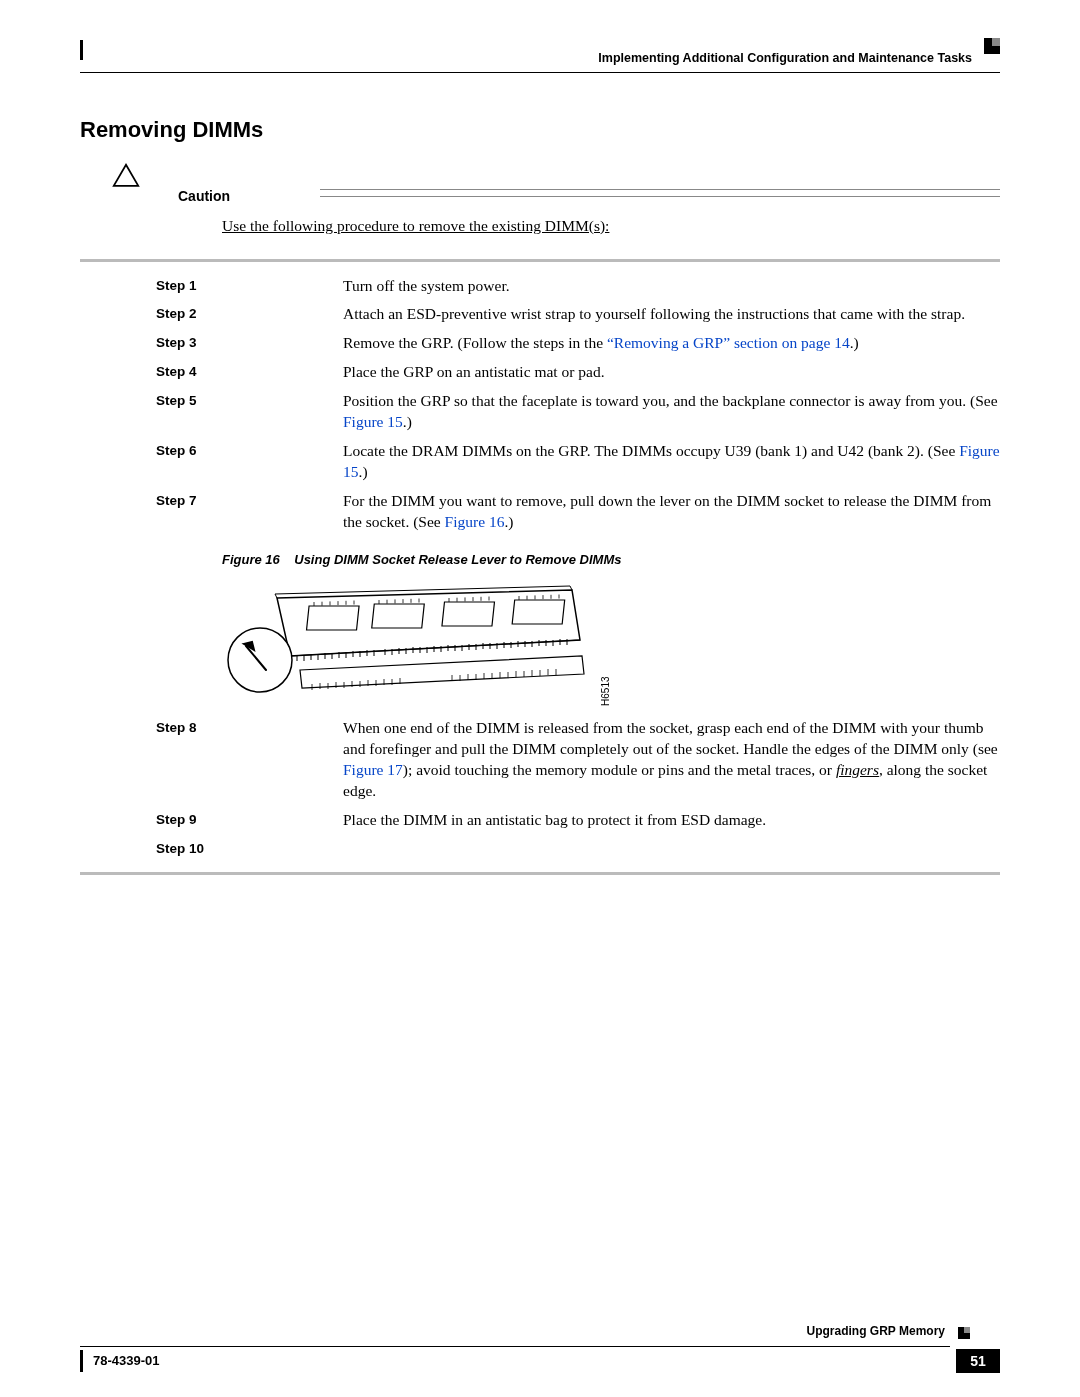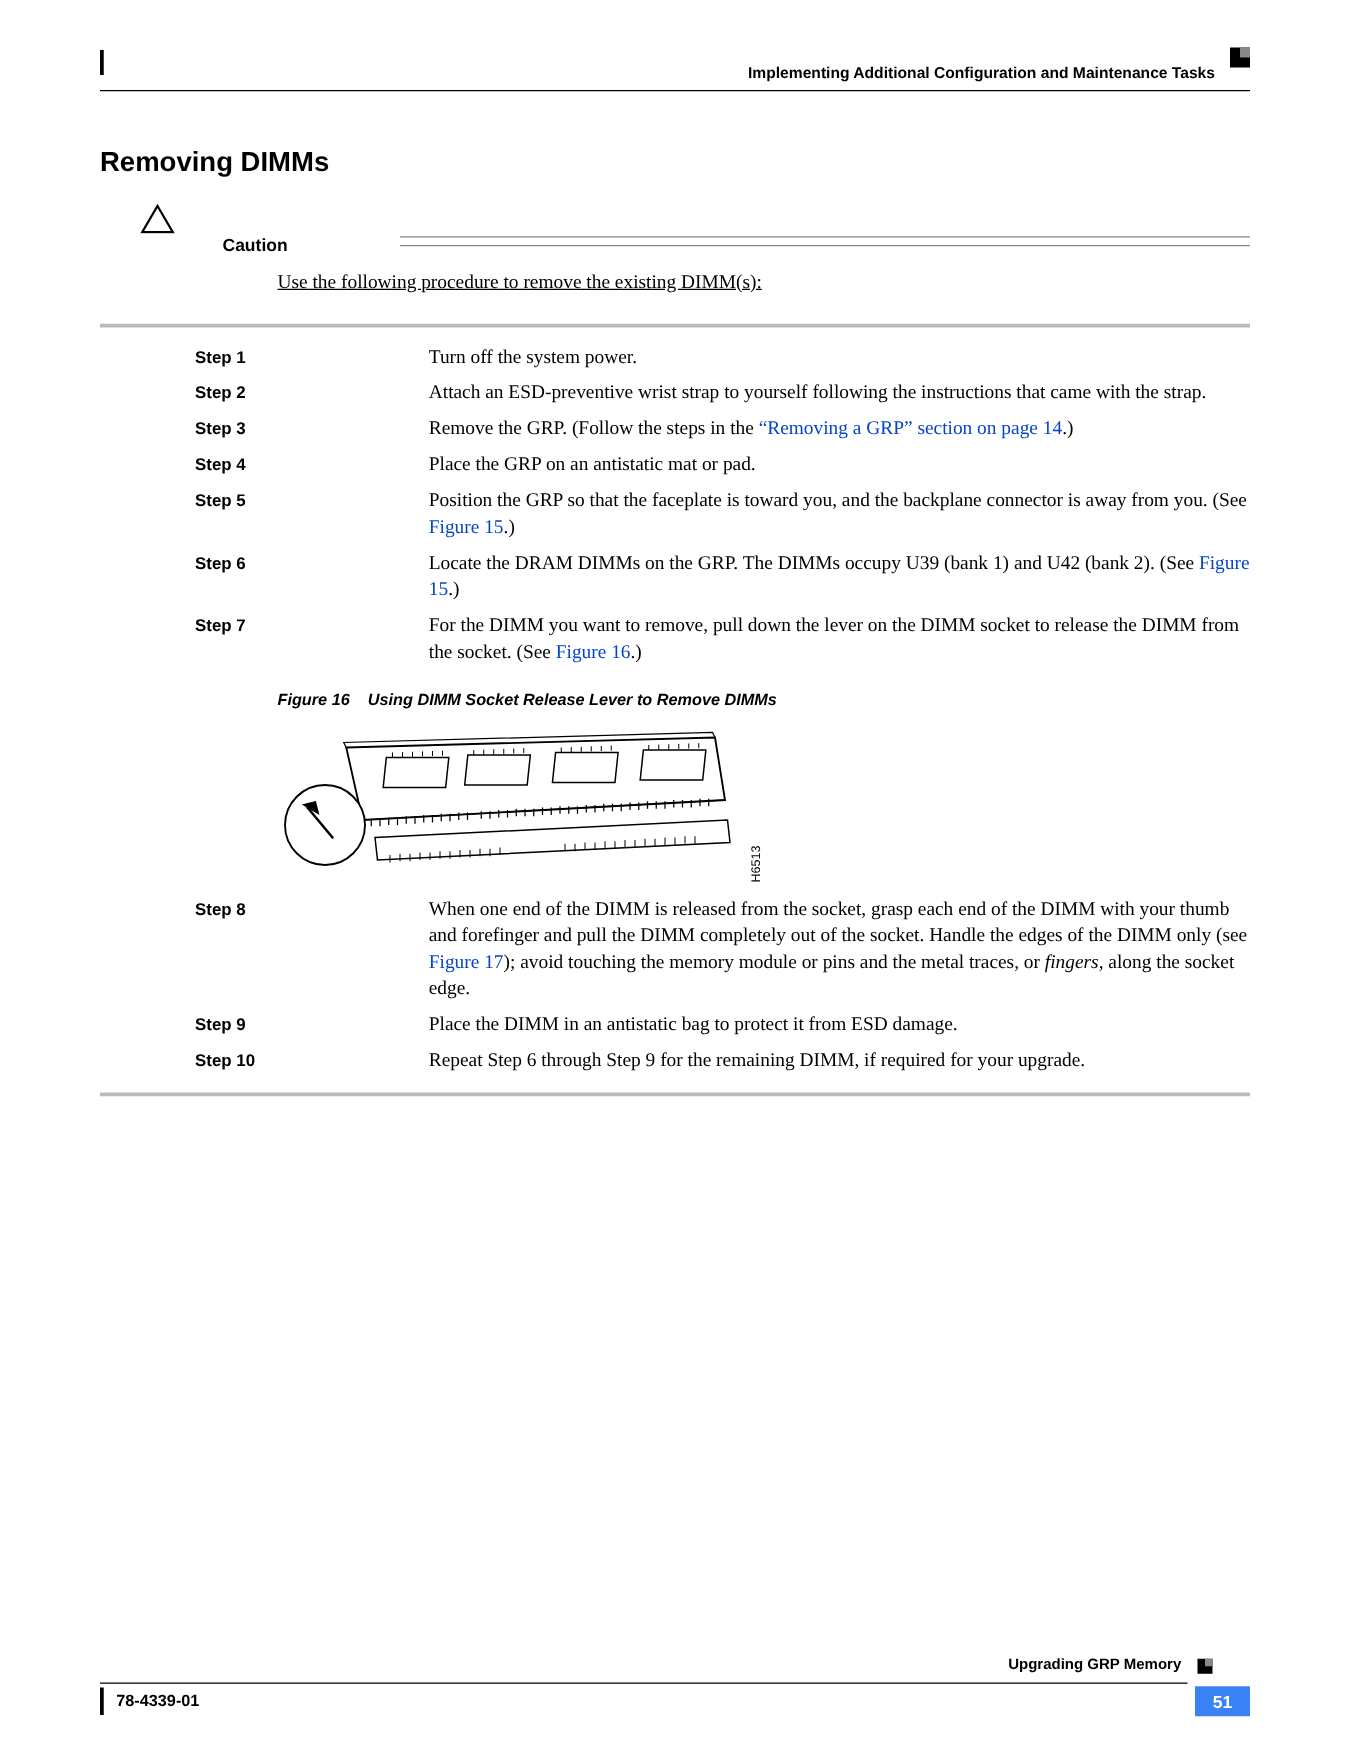--- a/index.html
+++ b/index.html
@@ -28,39 +28,39 @@
   .caution-body{flex:1;}
 
   .after-caution{margin-left:142px;margin-top:10px;margin-bottom:22px;text-decoration:underline;}
 
   .steps-wrap{border-top:3px solid #bbb;padding-top:14px;}
   .step{display:flex;align-items:flex-start;margin-bottom:8px;gap:45px;}
   .step-label{flex:0 0 142px;text-align:left;padding-left:76px;
     font-family:Arial,Helvetica,sans-serif;font-size:13.5px;font-weight:bold;padding-top:1px;}
   .step-body{flex:1;}
   .link{color:#0645c8;}
-  .ital{font-style:italic;}
+  .ital{font-style:italic;text-decoration:underline;}
   .fig-caption{margin-left:142px;margin-top:18px;margin-bottom:10px;
     font-family:Arial,Helvetica,sans-serif;font-size:13px;font-weight:bold;font-style:italic;}
   .fig-img{margin-left:142px;width:370px;height:120px;position:relative;margin-bottom:20px;}
   .fig-side{position:absolute;right:-20px;bottom:22px;font-family:Arial,Helvetica,sans-serif;
     font-size:10px;transform:rotate(-90deg);transform-origin:right bottom;}
   .steps-end{border-top:3px solid #bbb;margin-top:14px;}
 
   
   .footer{position:absolute;left:80px;right:80px;bottom:16px;}
   .footer-label{position:absolute;right:55px;bottom:42px;
     font-family:Arial,Helvetica,sans-serif;font-size:12px;font-weight:bold;}
   .footer-squares{position:absolute;right:30px;bottom:42px;width:16px;height:12px;}
   .footer-squares span:first-child{position:absolute;right:0;top:0;width:12px;height:12px;background:#000;}
   .footer-squares span:last-child{position:absolute;right:0;top:0;width:6px;height:6px;background:#888;}
   .footer-left{position:absolute;left:0;bottom:8px;height:24px;display:flex;align-items:center;}
   .footer-tick{width:3px;height:22px;background:#000;margin-right:10px;}
   .footer-doc{font-family:Arial,Helvetica,sans-serif;font-size:13px;font-weight:bold;}
-  .footer-page{position:absolute;right:0;bottom:8px;width:44px;height:24px;background:#3b82f6;
+  .footer-page{position:absolute;right:0;bottom:8px;width:44px;height:24px;background:#000000;
     color:#fff;font-family:Arial,Helvetica,sans-serif;font-size:14px;font-weight:bold;
     display:flex;align-items:center;justify-content:center;}
   .footer-rule2{position:absolute;left:0;right:50px;bottom:34px;border-top:1px solid #000;}
 
   
   .dimm-svg{width:100%;height:100%;}
 </style>
 </head>
 <body>
 
@@ -200,23 +200,20 @@
         </div>
       </div>
       <div class="step">
         <div class="step-label">Step 9</div>
         <div class="step-body">
           <span>Place the DIMM in an antistatic bag to protect it from ESD damage.</span>
         </div>
       </div>
       <div class="step">
         <div class="step-label">Step 10</div>
-        <div class="step-body">
-          <span>Repeat Step 6 through Step 9 for the remaining DIMM, if required for your upgrade.</span>
-        </div>
       </div>
 
       <div class="steps-end"></div>
     </div>
   </div>
 
   <div class="footer">
     <div class="footer-label">Upgrading GRP Memory</div>
     <div class="footer-squares">
         <span></span>

